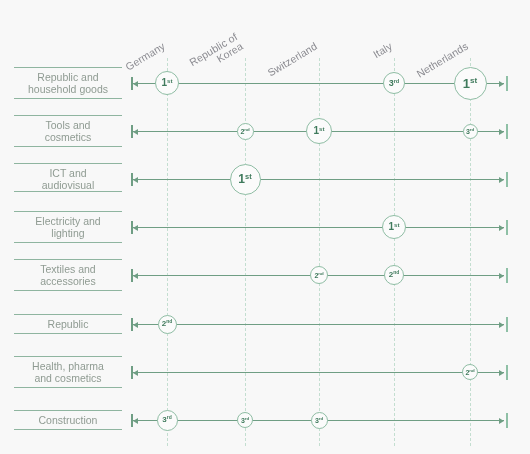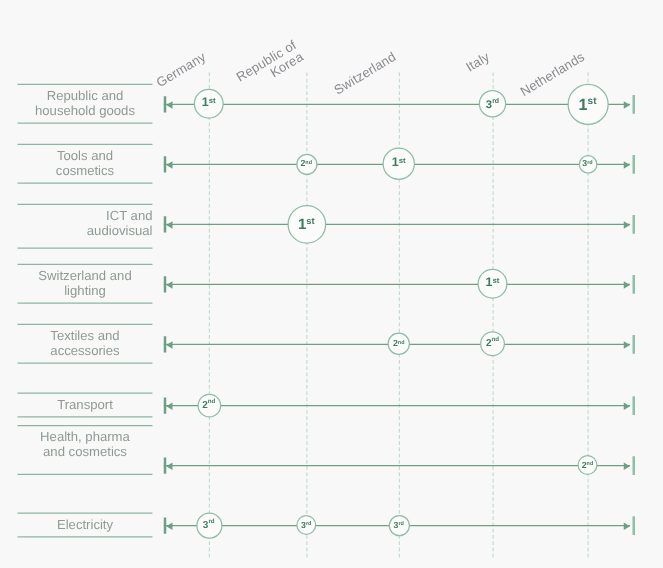--- a/index.html
+++ b/index.html
@@ -130,30 +130,30 @@
       <div class="col-header" style="left: 159px; top: 39px; width: 160px;">Switzerland</div>
       <div class="col-header" style="left: 234px; top: 39px; width: 160px;">Italy</div>
       <div class="col-header" style="left: 310px; top: 39px; width: 160px;">Netherlands</div>
     </div>
 
   <div id="row-labels">
       <div class="row-label" style="top: 67px; height: 32px;">Republic and
 household goods</div>
       <div class="row-label" style="top: 115px; height: 32px;">Tools and
 cosmetics</div>
-      <div class="row-label" style="top: 163px; height: 36px; text-align: right;">ICT and
+      <div class="row-label" style="top: 163px; height: 29px;">ICT and
 audiovisual</div>
-      <div class="row-label" style="top: 211px; height: 32px;">Switzerland and
+      <div class="row-label" style="top: 211px; height: 32px;">Electricity and
 lighting</div>
       <div class="row-label" style="top: 259px; height: 32px;">Textiles and
 accessories</div>
-      <div class="row-label" style="top: 314px; height: 20px;">Transport</div>
-      <div class="row-label" style="top: 340px; height: 40px;">Health, pharma
+      <div class="row-label" style="top: 314px; height: 20px;">Republic</div>
+      <div class="row-label" style="top: 356px; height: 32px;">Health, pharma
 and cosmetics</div>
-      <div class="row-label" style="top: 410px; height: 20px;">Electricity</div>
+      <div class="row-label" style="top: 410px; height: 20px;">Construction</div>
     </div>
 
   <div id="axes">
       <div class="axis-line" style="left: 131px; top: 83px; width: 373px;"></div>
       <div class="axis-cap left" style="left: 131px; top: 77px; height: 13px;"></div>
       <div class="axis-arrow left" style="left: 133px; top: 80.5px;"></div>
       <div class="axis-arrow" style="left: 499px; top: 80.5px;"></div>
       <div class="axis-cap" style="left: 506px; top: 76px; height: 15px;"></div>
       <div class="axis-line" style="left: 131px; top: 131px; width: 373px;"></div>
       <div class="axis-cap left" style="left: 131px; top: 125px; height: 13px;"></div>

